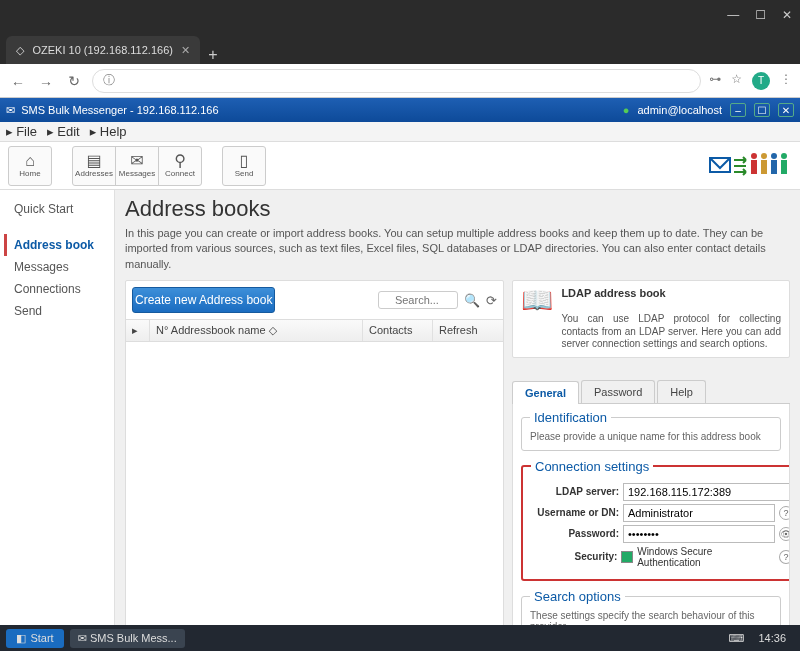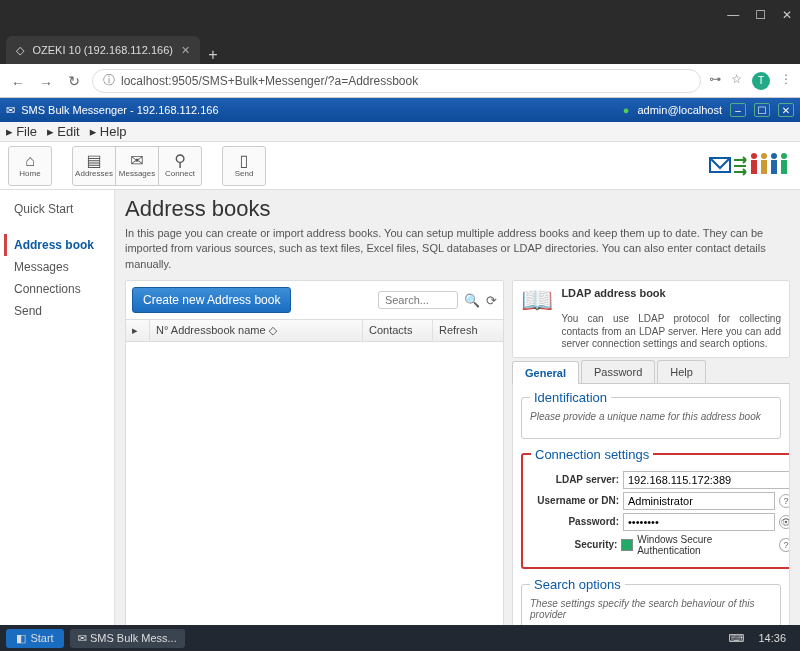--- a/index.html
+++ b/index.html
@@ -45,47 +45,47 @@
   .sidebar-gap { height: 14px; }
   
   .content { flex: 1; background: #f0f0f0; padding: 6px 10px 0 10px; display: flex; flex-direction: column; overflow: hidden; }
   .page-title { font-size: 22px; color: #333; font-weight: normal; margin-bottom: 4px; }
   .page-desc { font-size: 11px; color: #555; line-height: 1.4; margin-bottom: 8px; }
   
   .workarea { display: flex; gap: 8px; flex: 1; min-height: 0; }
   
   .col-left { flex: 1; display: flex; flex-direction: column; background: #fff; border: 1px solid #ddd; border-radius: 2px; }
   .panel-head { padding: 6px; display: flex; align-items: center; gap: 6px; }
-  .btn-primary { background: linear-gradient(#3d8fd9,#1a6cc0); color: #fff; border: 1px solid #155a9e; border-radius: 3px; padding: 5px 10px; font-size: 12px; cursor: pointer; }
+  .btn-primary { background: linear-gradient(#3d8fd9,#1a6cc0); color: #fff; border: 1px solid #155a9e; border-radius: 3px; padding: 5px 2px; font-size: 12px; cursor: pointer; }
   .btn { background: linear-gradient(#f8f8f8,#e8e8e8); border: 1px solid #bbb; border-radius: 3px; padding: 4px 14px; font-size: 12px; cursor: pointer; color: #333; }
-  .search-box { border: 1px solid #ccc; border-radius: 3px; padding: 2px 6px; font-size: 11px; color: #888; width: 80px; }
+  .search-box { border: 1px solid #ccc; border-radius: 3px; padding: 2px 16px; font-size: 11px; color: #888; width: 80px; }
   .icon-btn { font-size: 13px; color: #666; cursor: pointer; }
   .table-head { display: flex; background: linear-gradient(#fafafa,#eee); border-top: 1px solid #ddd; border-bottom: 1px solid #ddd; font-size: 11px; color: #444; }
   .th { padding: 4px 6px; border-right: 1px solid #e0e0e0; }
   .table-body { flex: 1; background: #fff; }
   .panel-foot { padding: 6px; border-top: 1px solid #ddd; background: #f5f5f5; display: flex; align-items: center; gap: 10px; font-size: 11px; color: #666; }
   
   .col-right { width: 278px; display: flex; flex-direction: column; }
   .info-box { background: #fff; border: 1px solid #ddd; border-radius: 2px; padding: 6px 8px; display: flex; gap: 8px; font-size: 10px; }
   .info-box .book-ico { font-size: 26px; line-height: 1; }
   .info-box .title { font-weight: bold; font-size: 11px; margin-bottom: 14px; }
   .info-box .desc { color: #555; text-align: justify; line-height: 1.25; }
   
-  .tabs { display: flex; margin-top: 2px; border-bottom: 1px solid #ccc; }
+  .tabs { display: flex; margin-top: 22px; border-bottom: 1px solid #ccc; }
   .tab-pill { padding: 5px 12px; font-size: 11px; border: 1px solid #ccc; border-bottom: none; background: #f0f0f0; border-radius: 3px 3px 0 0; margin-right: 2px; color: #444; cursor: pointer; }
   .tab-pill.active { background: #fff; color: #0c5aa6; font-weight: bold; position: relative; top: 1px; }
   
   .form-section { background: #fff; border: 1px solid #ddd; border-top: none; padding: 6px 8px 8px; font-size: 11px; overflow: auto; flex: 1; }
   fieldset { border: 1px solid #ccc; border-radius: 3px; padding: 6px 8px 8px; margin-bottom: 8px; }
   legend { color: #0c5aa6; font-size: 13px; padding: 0 4px; }
   .field-row { display: flex; align-items: center; margin: 3px 0; gap: 4px; }
   .field-row label { width: 88px; text-align: right; font-size: 10px; }
   .field-row .bold { font-weight: bold; }
   .field-row input[type=text], .field-row input[type=password], .field-row textarea { flex: 1; border: 1px solid #bbb; padding: 2px 4px; font-size: 11px; font-family: inherit; }
-  .hint { font-size: 10px; color: #666; margin-bottom: 8px; font-style: italic; }
+  .hint { font-size: 10px; color: #666; margin-bottom: 0; }
   .help-ico { width: 14px; height: 14px; border: 1px solid #aaa; border-radius: 50%; font-size: 9px; color: #666; display: inline-flex; align-items: center; justify-content: center; }
   .checkbox { width: 12px; height: 12px; border: 1px solid #888; background: #2a6; display: inline-block; }
   .redbox { border: 2px solid #cc3333 !important; }
   .redwrap { outline: 2px solid #cc3333; outline-offset: 1px; padding: 2px; }
   
   .form-footer { padding: 6px 0 0; display: flex; gap: 6px; }
   .form-footer .spacer { flex: 1; }
   .btn-blue { background: linear-gradient(#3d8fd9,#1a6cc0); color: #fff; border: 1px solid #155a9e; border-radius: 3px; padding: 5px 18px; font-size: 12px; cursor: pointer; }
   .btn-grey { background: linear-gradient(#aaa,#888); color: #fff; border: 1px solid #777; border-radius: 3px; padding: 5px 14px; font-size: 12px; cursor: pointer; }
   
@@ -112,21 +112,20 @@
   </div>
   <span class="newtab">+</span>
 </div>
 
 <div class="urlbar">
   <span class="nav-btn">←</span>
   <span class="nav-btn">→</span>
   <span class="nav-btn">↻</span>
   <div class="url-input">
     <span style="margin-right:6px;color:#888">ⓘ</span>
-    <span>localhost:9505/SMS+Bulk+Messenger/?a=Addressbook</span>
   </div>
   <div class="url-icons">
     <span>⊶</span>
     <span>☆</span>
     <span class="avatar">T</span>
     <span>⋮</span>
   </div>
 </div>
 
 <div class="app-header">

